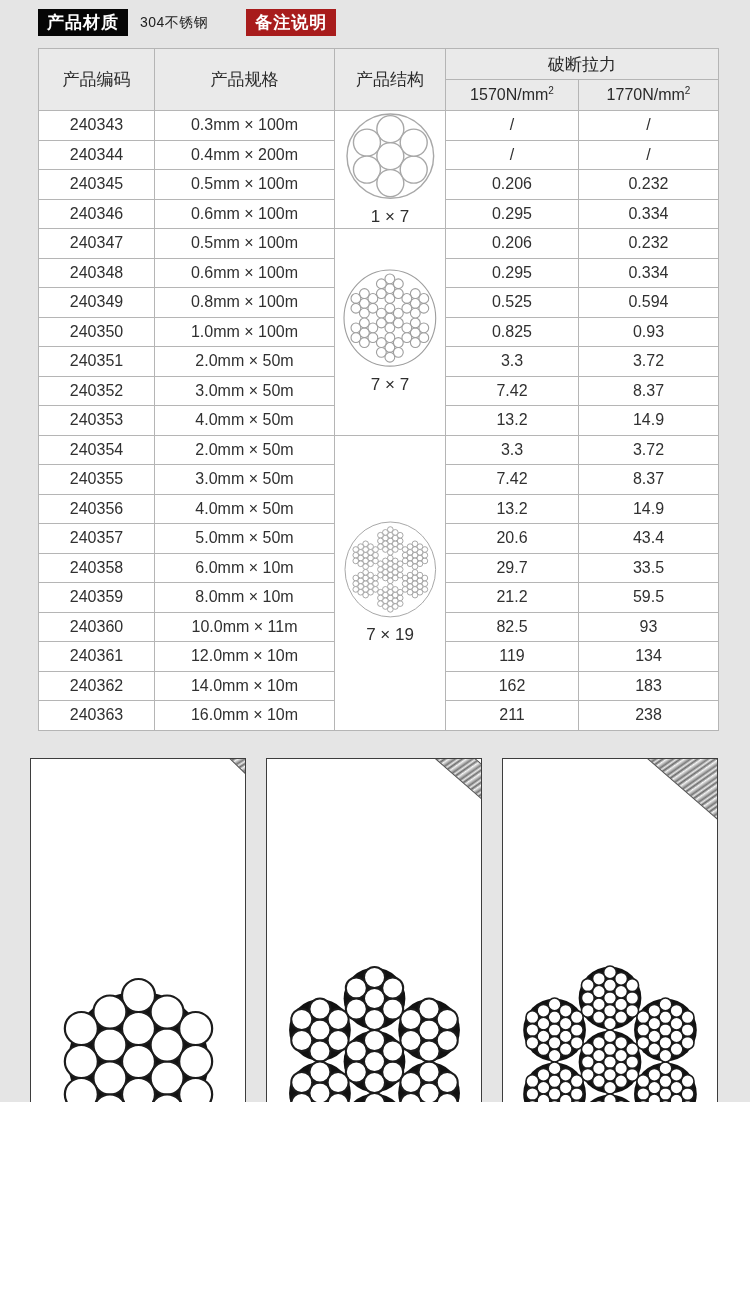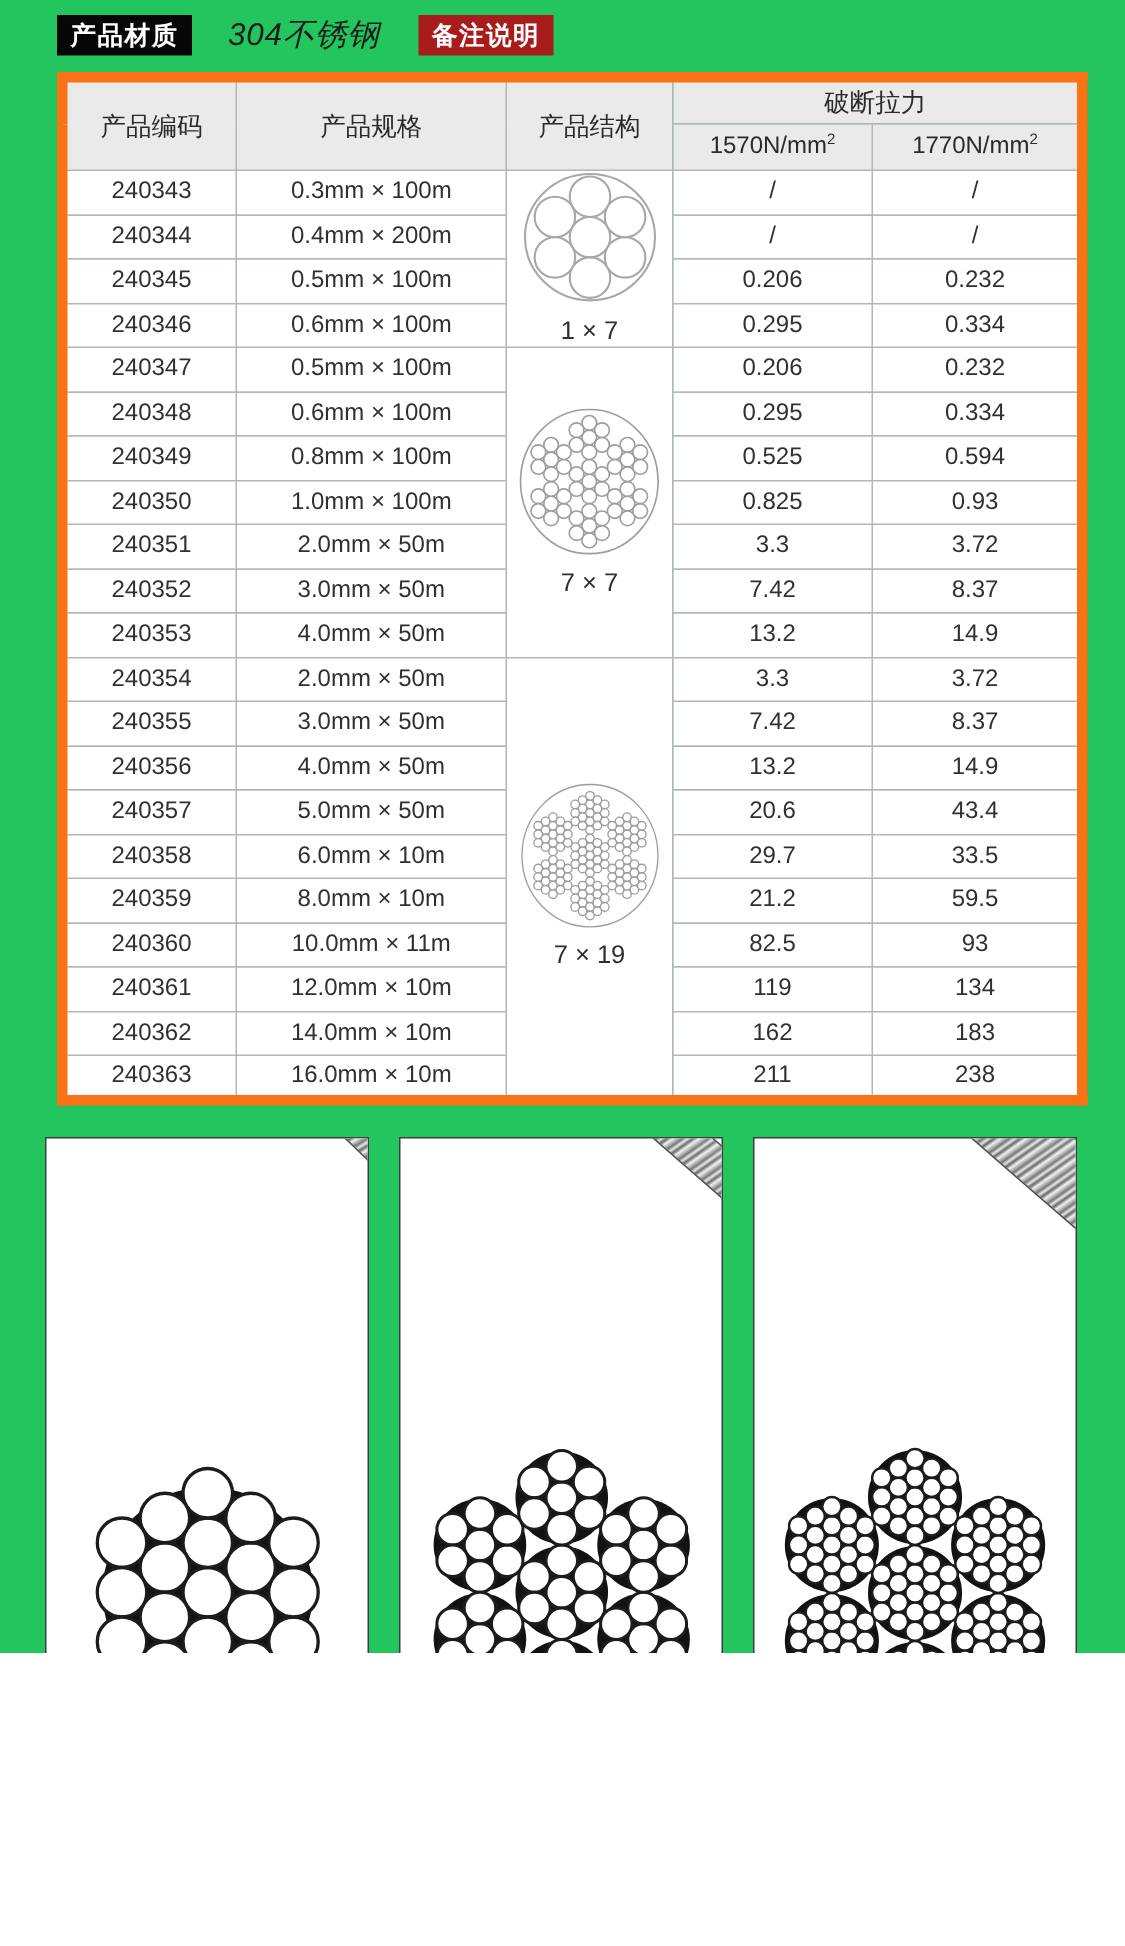--- a/index.html
+++ b/index.html
@@ -1,31 +1,31 @@
 <!DOCTYPE html>
 <html><head>
 <meta charset="utf-8">
 <style>
   * { box-sizing: border-box; margin: 0; padding: 0; }
   html,body { background:#ffffff; }
   body { font-family: "Liberation Sans", "DejaVu Sans", sans-serif; color:#303030; }
-  #page { position:relative; width:750px; height:1102px; background:#22c55e; overflow:hidden; }
+  #page { position:relative; width:750px; height:1102px; background:#e5e5e5; overflow:hidden; }
 
   
   .topbar { position:absolute; left:38px; top:9px; display:flex; align-items:center; }
   .badge { display:inline-flex; align-items:center; height:27px; padding:0 9px;
            color:#ffffff; font-size:17px; font-weight:bold; letter-spacing:1px; }
   .badge.black { background:#060606; }
-  .badge.red   { background:#a81c1c; margin-left:26px; }
-  .badge-text  { margin-left:24px; font-size:21px; color:#1d1d1d; letter-spacing:0.5px;font-style:italic; }
+  .badge.red   { background:#a81c1c; margin-left:38px; }
+  .badge-text  { margin-left:12px; font-size:14px; color:#1d1d1d; letter-spacing:0.5px; }
 
   
   table.spec { position:absolute; left:38px; top:48px; width:680px;
                border-collapse:collapse; table-layout:fixed;
-               border:7px solid #f97316; }
+               border:1px solid #f97316; }
   table.spec th, table.spec td { border:1px solid #b5b5b5; text-align:center; vertical-align:middle; }
   table.spec thead th { background:#eaeaea; font-weight:normal; font-size:17px; color:#2a2a2a; height:31px; }
   table.spec thead th.sub { font-size:16px; }
   table.spec thead th sup { font-size:10px; }
   table.spec tbody td { height:29.5px; font-size:16px; color:#303030; background:#ffffff; }
   td.struct { vertical-align:middle; }
   .struct-inner { display:flex; flex-direction:column; align-items:center; justify-content:center; }
   .struct-label { font-size:17px; color:#2f2f2f; margin-top:3px; }
 
   

